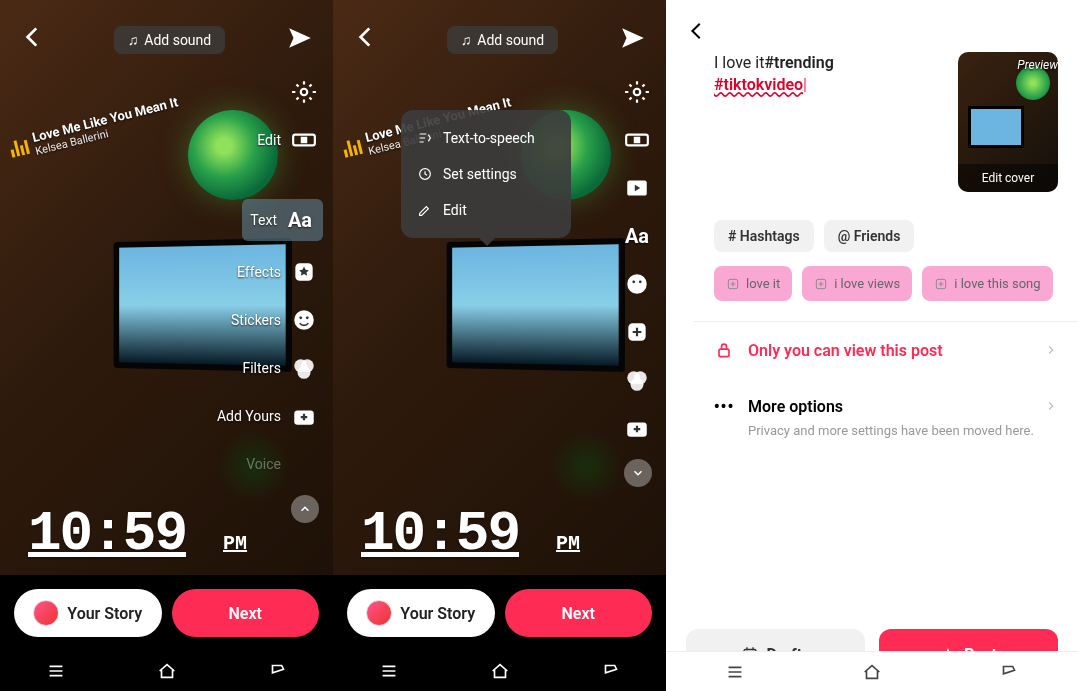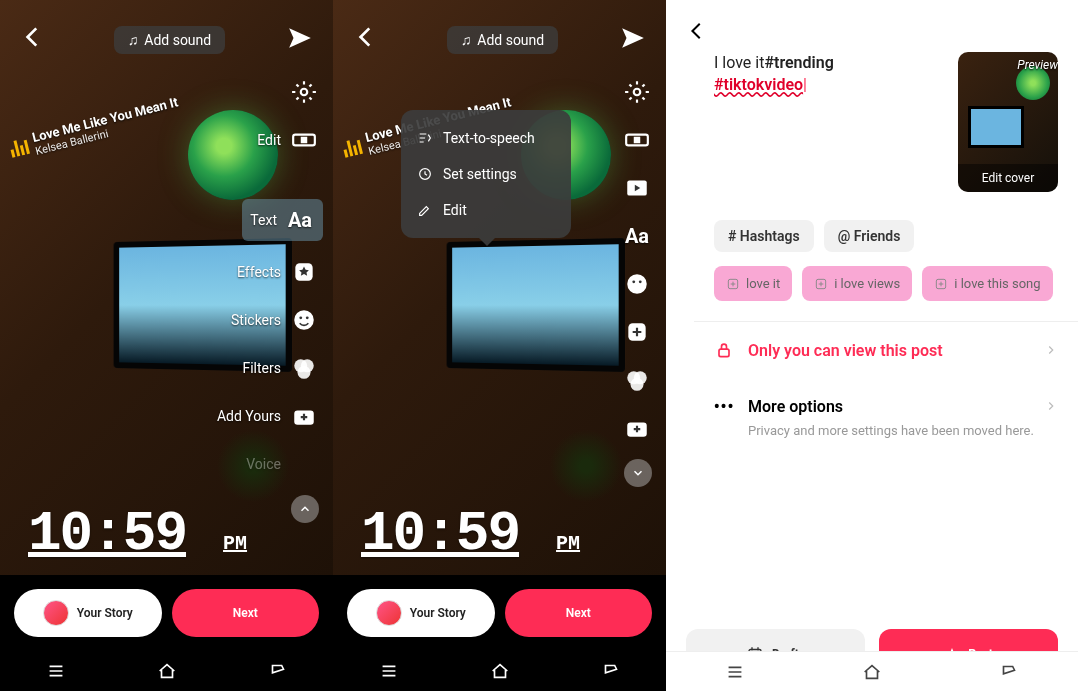--- a/index.html
+++ b/index.html
@@ -102,21 +102,21 @@
     border:1.5px dashed rgba(255,255,255,.9); border-radius:10px;
     color:#fff; font-size:15px; font-style:italic; text-align:center;
     padding:10px 12px; text-shadow:0 1px 2px rgba(0,0,0,.8);
   }
 
   .bottom-row {
     position:absolute; bottom:40px; left:0; right:0; display:flex; gap:10px;
     padding:0 14px; background:#000; padding-top:14px; padding-bottom:14px;
   }
   .btn { flex:1; height:48px; border-radius:28px; display:flex; align-items:center; justify-content:center;
-    font-size:12px; font-weight:600; cursor:pointer; gap:8px; }
+    font-size:16px; font-weight:600; cursor:pointer; gap:8px; }
   .btn.story { background:#fff; color:#222; }
   .btn.story .avatar { width:26px;height:26px;border-radius:50%;
     background: linear-gradient(135deg,#f58,#e33); border:1px solid #ddd; }
   .btn.next { background:#fe2c55; color:#fff; }
 
   .nav-bar {
     position:absolute; bottom:0; left:0; right:0; height:40px; background:#000;
     display:flex; justify-content:space-around; align-items:center;
   }
   .nav-bar svg { width:22px; height:22px; stroke:#fff; fill:none; stroke-width:1.8; }

